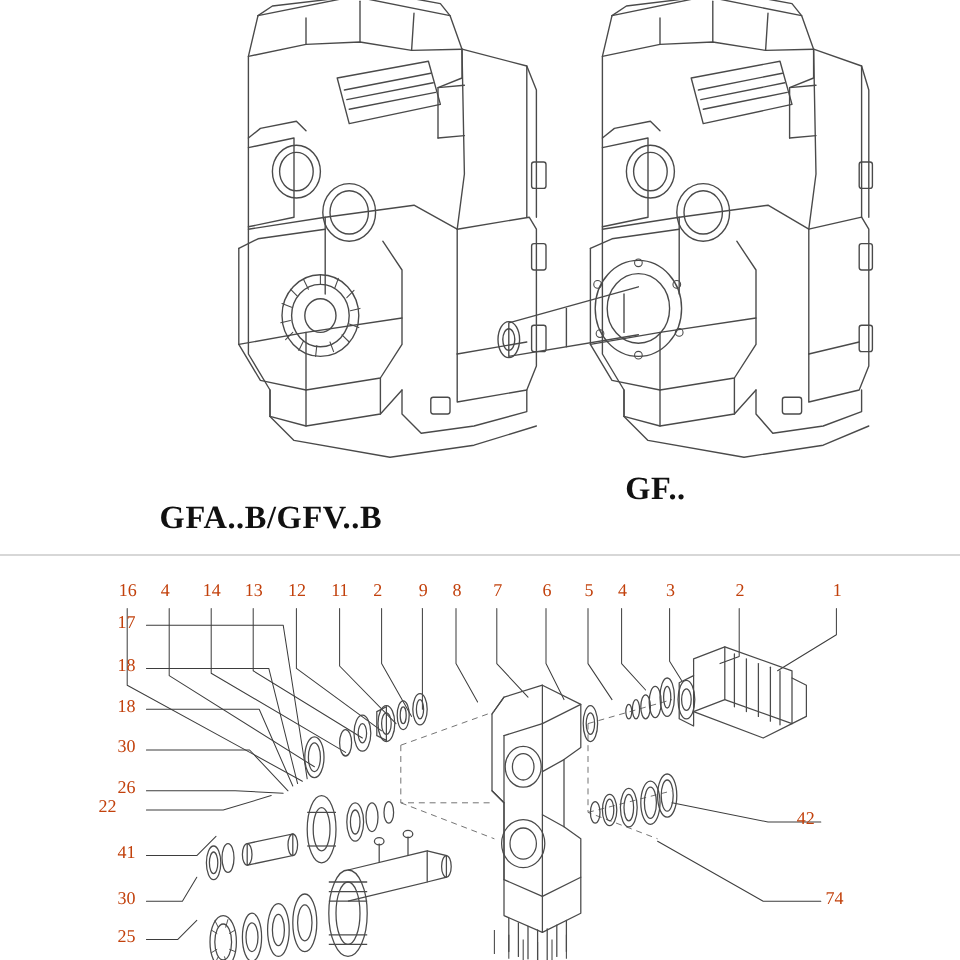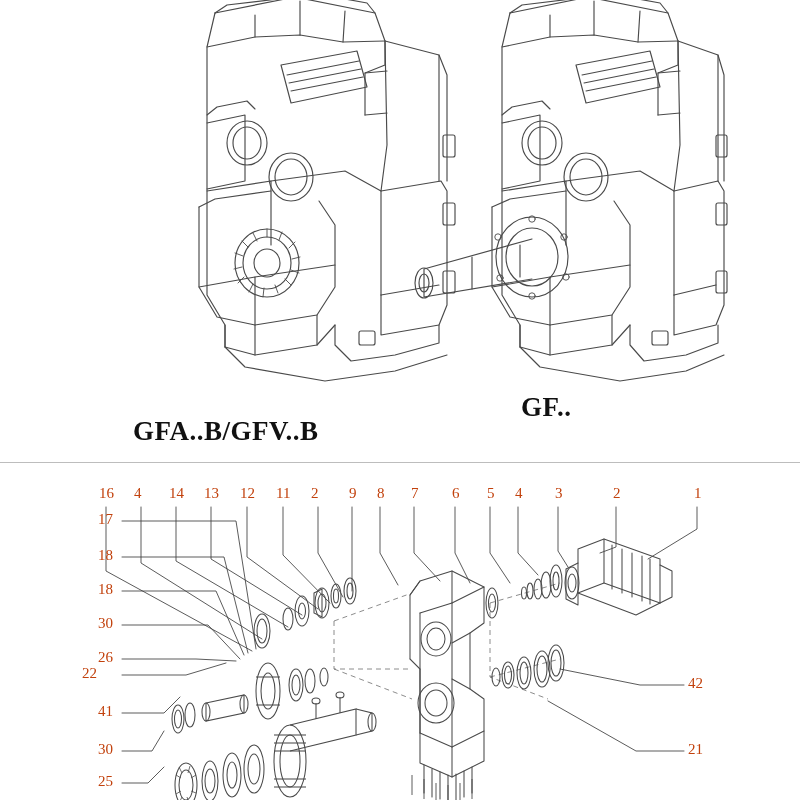--- a/index.html
+++ b/index.html
@@ -426,16 +426,16 @@
     <div class="label" style="left:98px; top:48px;">17</div>
     <div class="label" style="left:98px; top:84px;">18</div>
     <div class="label" style="left:98px; top:118px;">18</div>
     <div class="label" style="left:98px; top:152px;">30</div>
     <div class="label" style="left:98px; top:186px;">26</div>
     <div class="label" style="left:82px; top:202px;text-align:center;">22</div>
     <div class="label" style="left:98px; top:240px;">41</div>
     <div class="label" style="left:98px; top:278px;">30</div>
     <div class="label" style="left:98px; top:310px;">25</div>
 
-    <div class="label" style="left:688px; top:212px;">42</div>
-    <div class="label" style="left:688px; top:278px;">21</div>
+    <div class="label" style="left:664px; top:212px;">42</div>
+    <div class="label" style="left:688px; top:278px;">74</div>
   </div>
 </div>
 
 </body></html>

